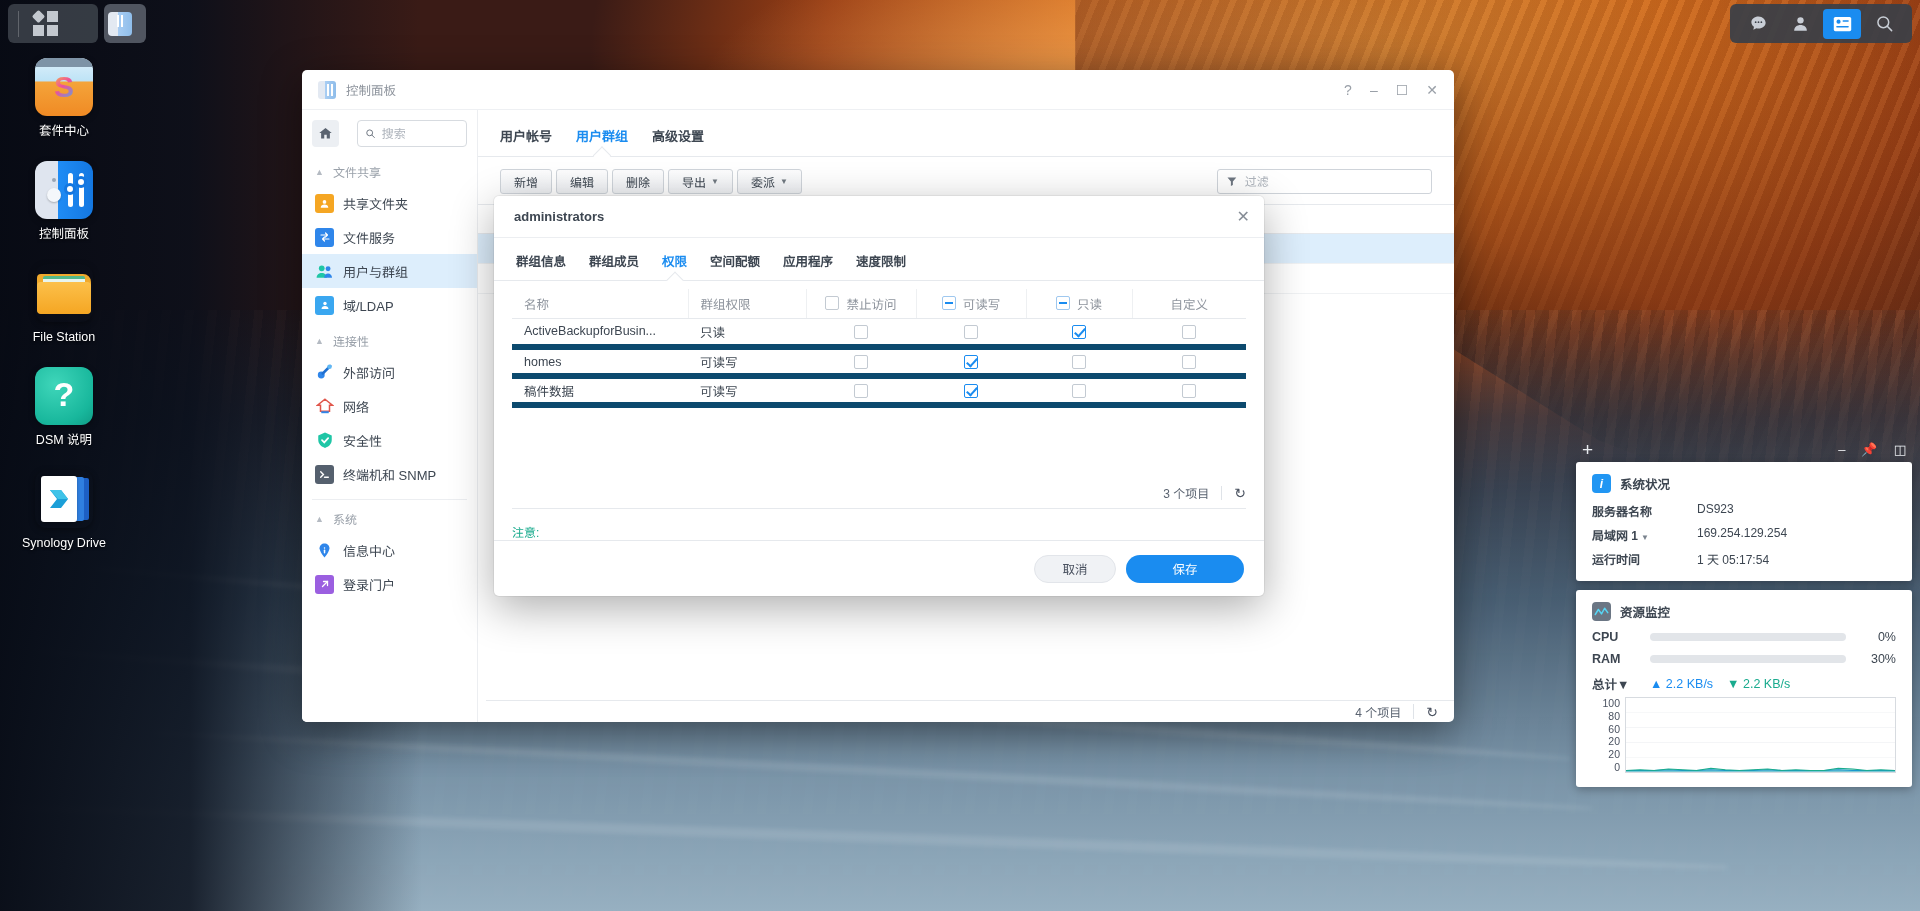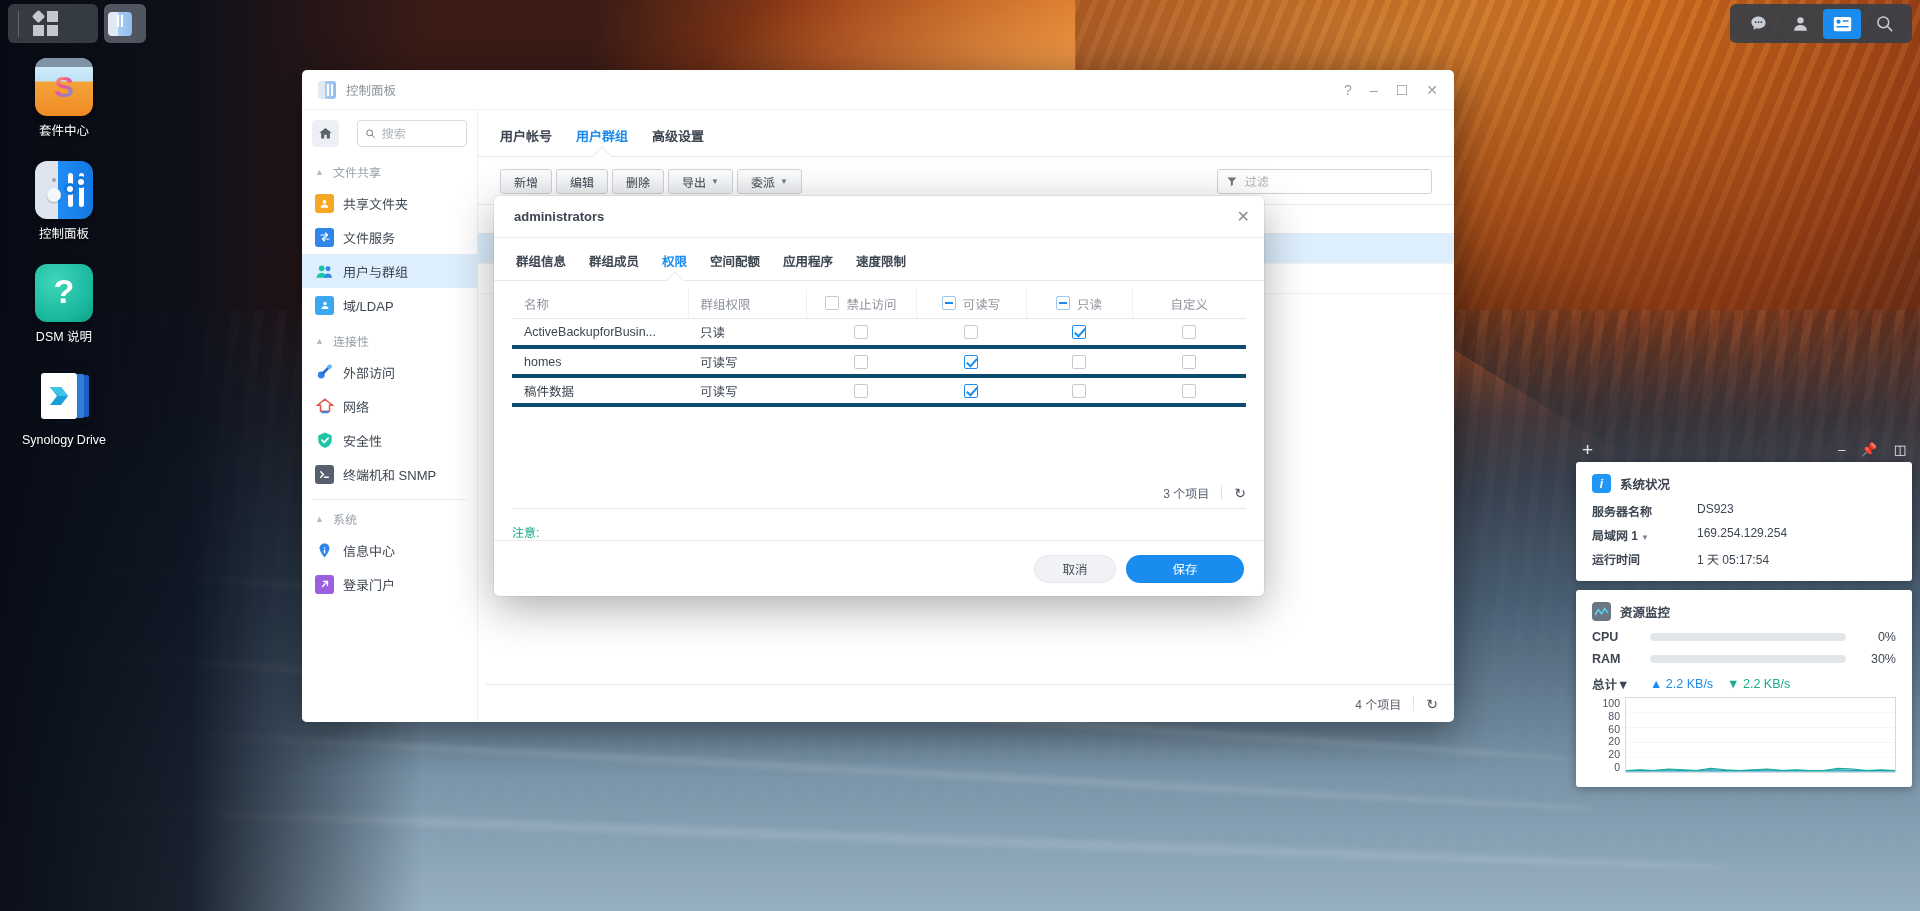--- a/index.html
+++ b/index.html
@@ -209,21 +209,21 @@
   }
   .filter-box input { border:none; outline:none; font-size:12px; width:100%; background:transparent;
     font-family:"Liberation Sans", sans-serif; color:#3d4651; }
   .filter-box input::placeholder { color:#aeb4bc; }
 
   .cp-grid { flex:1; min-height:0; position:relative; }
   .cp-grid-head { height:30px; border-top:1px solid #e6e9ed; border-bottom:1px solid #e6e9ed; display:flex; }
   .cp-grid-row { height:30px; display:flex; align-items:center; border-bottom:1px solid #f0f2f4; font-size:12.5px; color:#3d4651; padding-left:22px; }
   .cp-grid-row.sel { background:#ddeefc; }
   .cp-grid-foot {
-    position:absolute; left:8px; right:0; bottom:0; height:38px;
+    position:absolute; left:8px; right:0; bottom:0; height:22px;
     border-top:1px solid #e6e9ed; display:flex; align-items:center; justify-content:flex-end;
     padding-right:16px; gap:12px; font-size:12px; color:#5a6370;
   }
   .cp-grid-foot .vbar { width:1px; height:15px; background:#dfe3e8; }
   .refresh-ico { color:#4a5260; font-size:14px; }
 
   
   #dialog {
     position:absolute; left:494px; top:196px; width:770px; height:400px;
     background:#fff; border-radius:5px; z-index:40;
@@ -244,21 +244,21 @@
   .dlg-body { flex:1; display:flex; flex-direction:column; min-height:0; padding: 8px 18px 0 18px; }
   .perm-table { width:100%; border-collapse:collapse; table-layout:fixed; }
   .perm-table th {
     font-weight:normal; font-size:12.5px; color:#8e949d; text-align:left;
     height:29px; border-bottom:1px solid #e6e9ed; padding:0 0 0 12px;
     border-right:1px solid #eef0f2; vertical-align:middle;
   }
   .perm-table th:last-child { border-right:none; }
   .perm-table td {
     font-size:12.5px; color:#3d4651; height:29px; padding:0 0 0 12px;
-    border-bottom:4px solid #0c4a6e; vertical-align:middle;
+    border-bottom:6px solid #0c4a6e; vertical-align:middle;
   }
   .perm-table td.ctr, .perm-table th.ctr { text-align:center; padding-left:0; }
   .perm-table th.ctr .hc { display:inline-flex; align-items:center; gap:7px; }
   .cbx {
     display:inline-block; width:14px; height:14px; border:1px solid #c3cad2; border-radius:2px;
     background:#fff; position:relative; vertical-align:middle;
   }
   .cbx.checked { border-color:#1a8cf0; }
   .cbx.checked:after {
     content:""; position:absolute; left:4px; top:0px; width:4px; height:9px;
@@ -402,20 +402,28 @@
       <i class="dot"></i>
         <i class="knob"></i>
       <i class="sl sl1"></i>
         <i class="sl sl2"></i>
       <i class="sk sk1"></i>
         <i class="sk sk2"></i>
     </div>
     <div class="lbl">控制面板</div>
   </div>
 
+  <div class="dicon">
+    <div class="glyph ic-fs">
+      <i class="back"></i>
+        <i class="paper"></i>
+        <i class="front"></i>
+    </div>
+    <div class="lbl">File Station</div>
+  </div>
 
   <div class="dicon">
     <div class="glyph ic-help">
         <span>?</span>
       </div>
     <div class="lbl">DSM 说明</div>
   </div>
 
 
   <div class="dicon">

